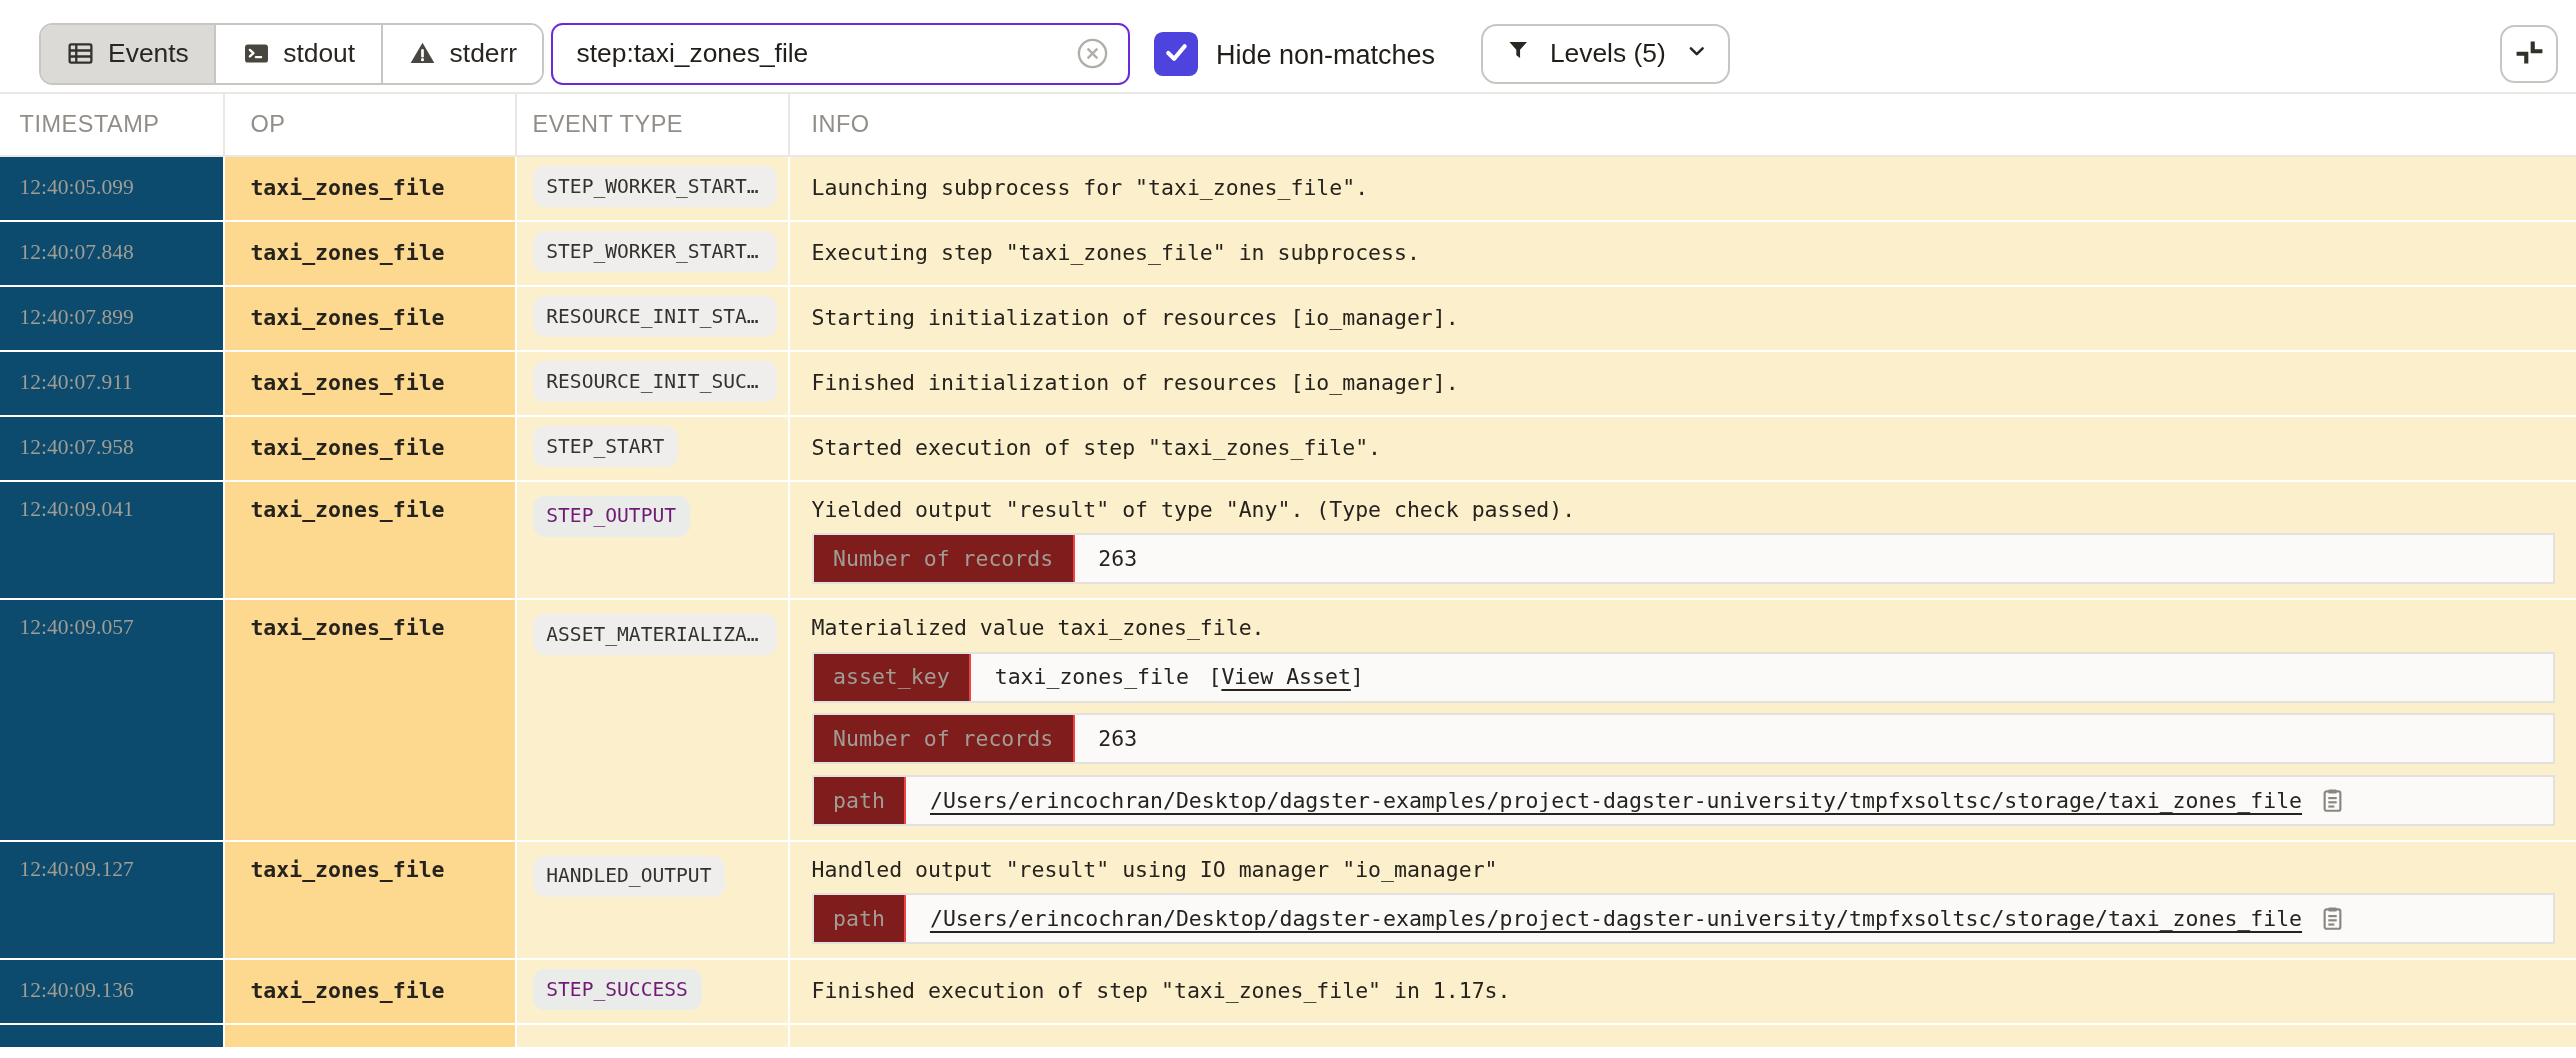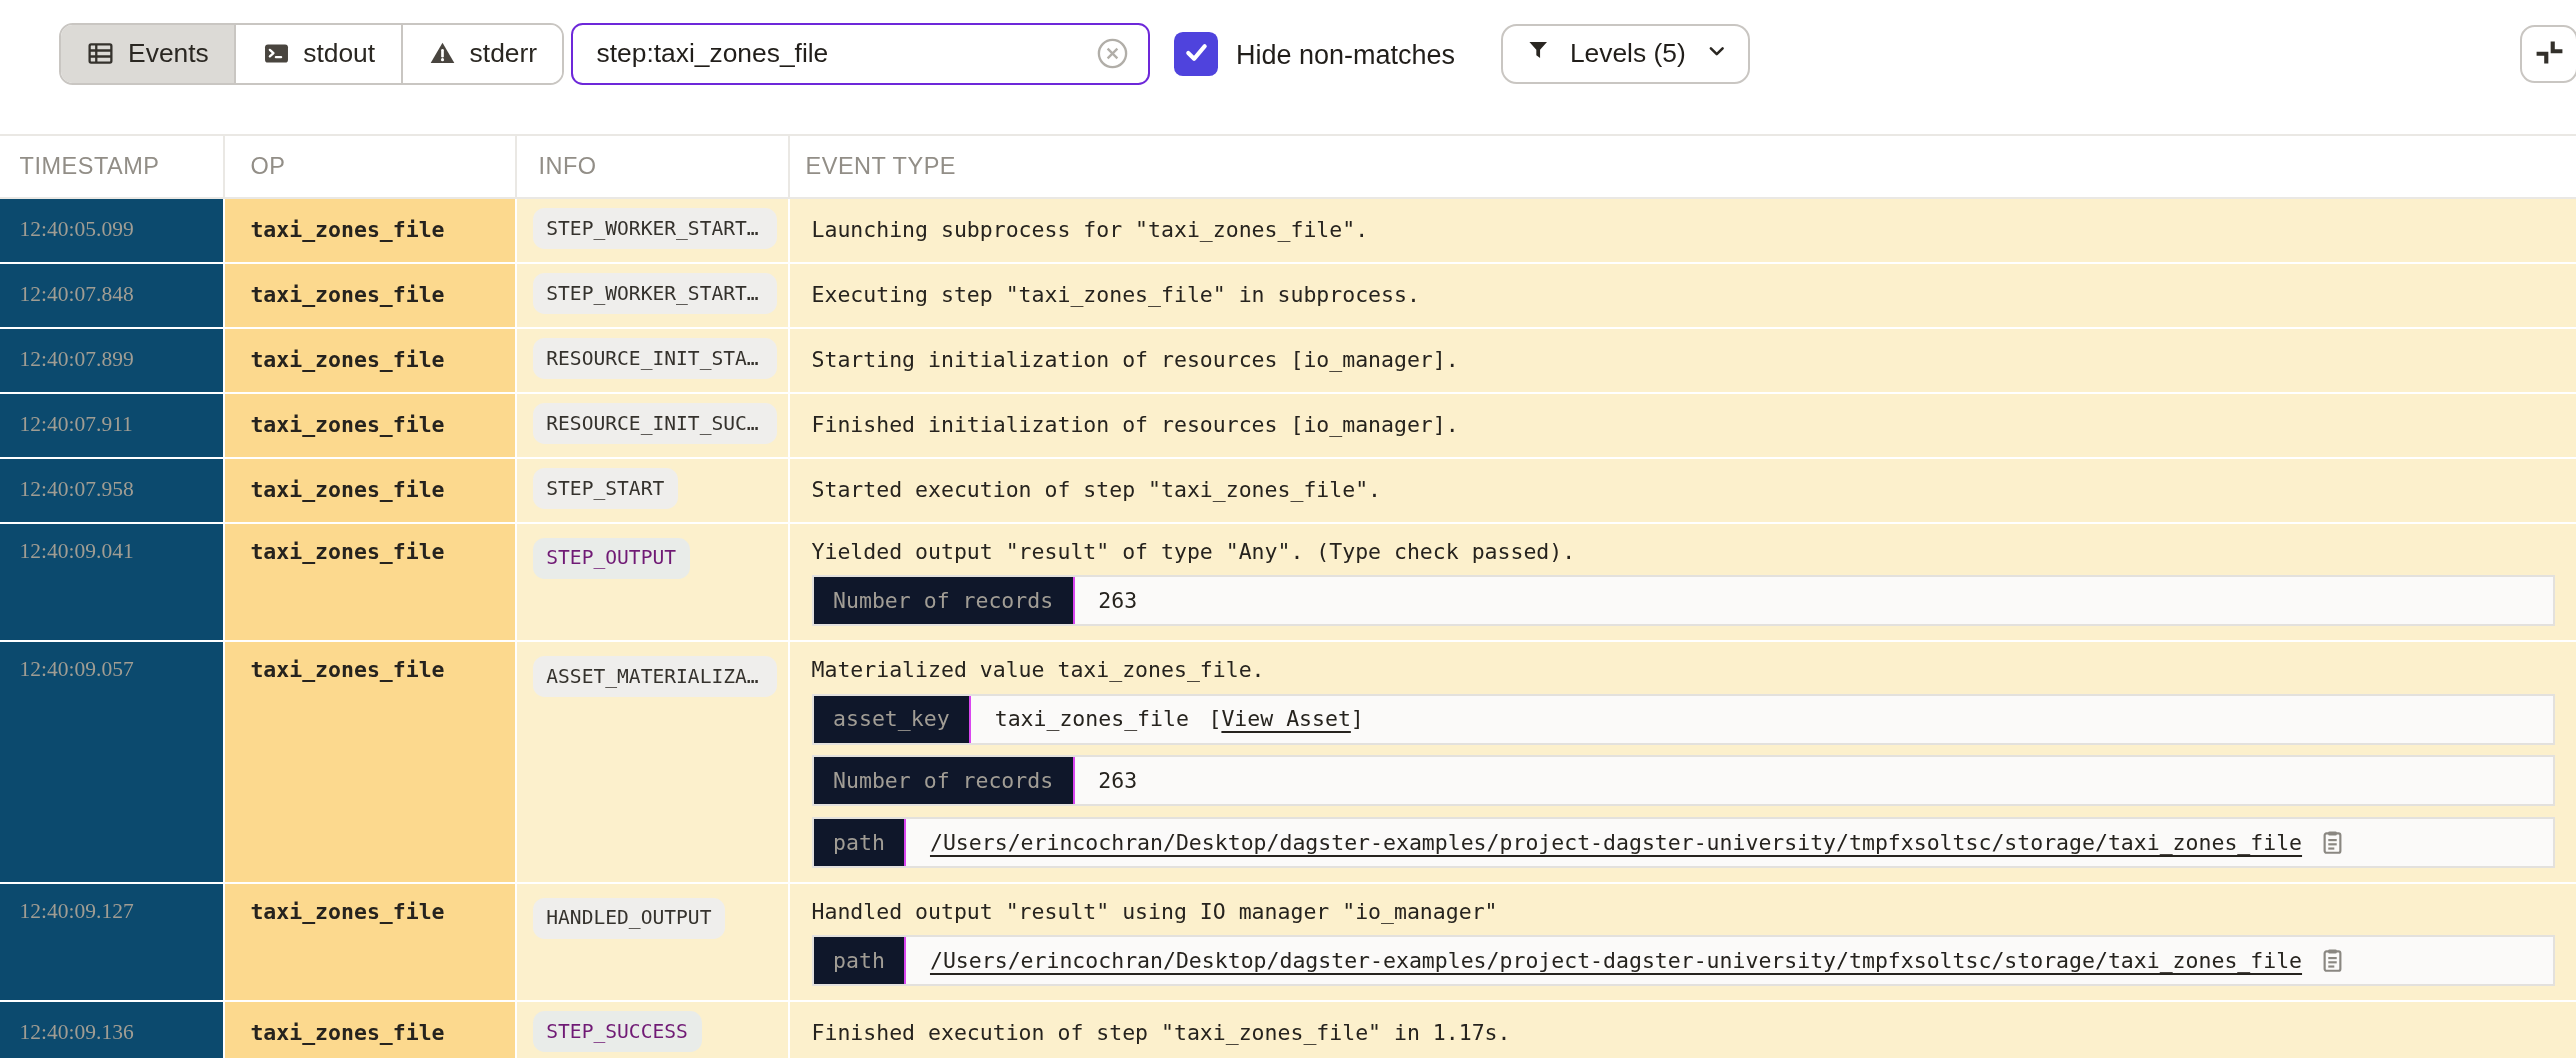--- a/index.html
+++ b/index.html
@@ -1,20 +1,20 @@
 <!DOCTYPE html>
 <html><head>
 <meta charset="utf-8">
 <style>
   * { margin:0; padding:0; box-sizing:border-box; }
   html,body { width:2576px; height:1058px; overflow:hidden; background:#ffffff;
               font-family:"Liberation Sans", sans-serif; }
 
   
-  .toolbar { position:relative; height:134px; background:#fff;margin-left:20px; }
+  .toolbar { position:relative; height:92px; background:#fff; }
 
   .tabs { position:absolute; left:39px; top:22.5px; height:62px; display:flex;
           border:2px solid #C9C6C2; border-radius:13.7px; overflow:hidden; background:#fff; }
   .tab { display:flex; align-items:center; gap:12.7px; padding:0 25.4px; font-size:26.4px;
          color:#2A2722; border-right:2px solid #C9C6C2; cursor:pointer; background:#fff; white-space:nowrap; }
   .tab:last-child { border-right:none; }
   .tab.selected { background:#DCDAD6; }
   .tab svg { display:block; }
 
   .searchbox { position:absolute; left:551px; top:22.5px; width:579px; height:62px;
@@ -64,22 +64,22 @@
 
   .badge { display:inline-block; max-width:244px; overflow:hidden; white-space:nowrap;
            text-overflow:ellipsis; background:#EFEEEC; color:#35322D; border-radius:11.7px;
            padding:7.8px 13.7px; font-size:19.6px; line-height:25.4px; }
   .badge.success { background:#E9ECE9; color:#701a75; }
 
   .info-text { white-space:nowrap; }
 
   .meta-table { display:flex; align-items:stretch; border:2px solid #E3E1DD;
                 background:#FBFAF9; margin-top:10.8px; }
-  .meta-label { background:#0f172a; color:#A19D95; padding:10.8px 19.6px; white-space:nowrap;
-                border-right:2px solid #d946ef; font-size:21.5px; line-height:25.4px; }
+  .meta-label { background:#7f1d1d; color:#A19D95; padding:10.8px 19.6px; white-space:nowrap;
+                border-right:2px solid #ef4444; font-size:21.5px; line-height:25.4px; }
   .meta-value { flex:1; display:flex; align-items:center; padding:7.8px 23.5px; color:#26231E;
                 font-size:21.5px; line-height:25.4px; white-space:nowrap; overflow:hidden; }
   .meta-link { text-decoration:underline; text-underline-offset:4.9px;
                text-decoration-thickness:2px; cursor:pointer; color:#26231E; }
   .meta-bracket { margin-left:19.6px; }
   .copy-icon { margin-left:15.6px; flex:0 0 auto; cursor:pointer; display:inline-flex; }
 
   .row.sliver { height:23.5px; }
   .row.sliver .cell { padding:0; }
 </style>
@@ -162,22 +162,22 @@
         <path d="M14.5 3.5 V11 H22"></path>
         <path d="M2 13 H9.5 V20.5"></path>
       </svg>
     </span>
   </div>
 </div>
 
 <div class="table-header grid-cols">
   <div class="hcell h-ts">TIMESTAMP</div>
   <div class="hcell h-op">OP</div>
+  <div class="hcell h-ev">EVENT TYPE</div>
   <div class="hcell h-in">INFO</div>
-  <div class="hcell h-ev">EVENT TYPE</div>
 </div>
 
 <div>
     <div class="row grid-cols simple">
       <div class="cell cell-ts">12:40:05.099</div>
       <div class="cell cell-op">taxi_zones_file</div>
       <div class="cell cell-ev"><span class="badge">STEP_WORKER_STARTI…</span></div>
       <div class="cell cell-in">
         <div class="info-text">Launching subprocess for "taxi_zones_file".</div>
       </div>

